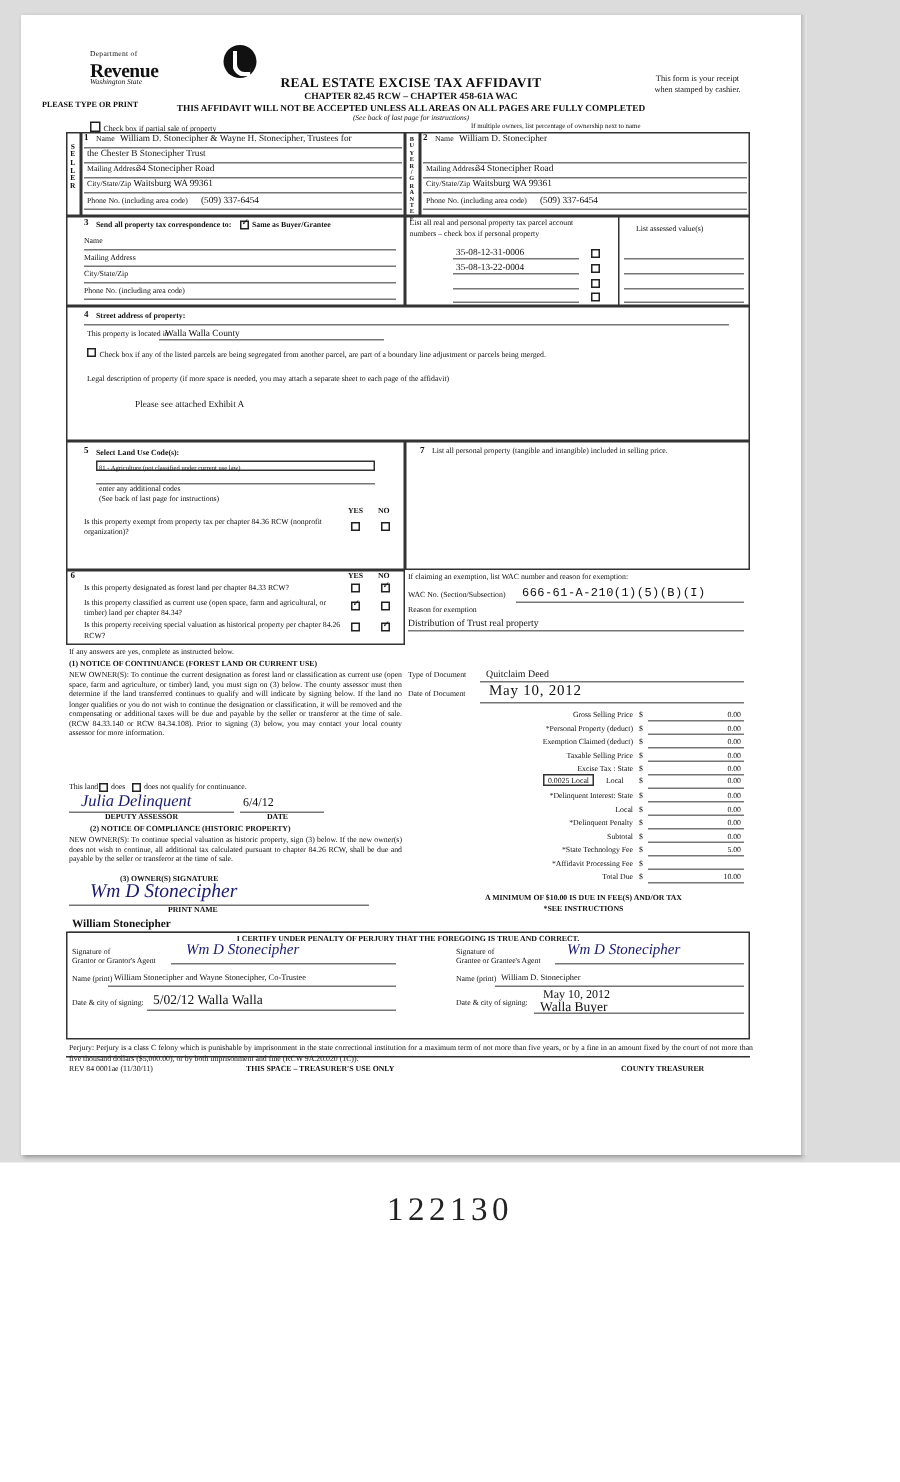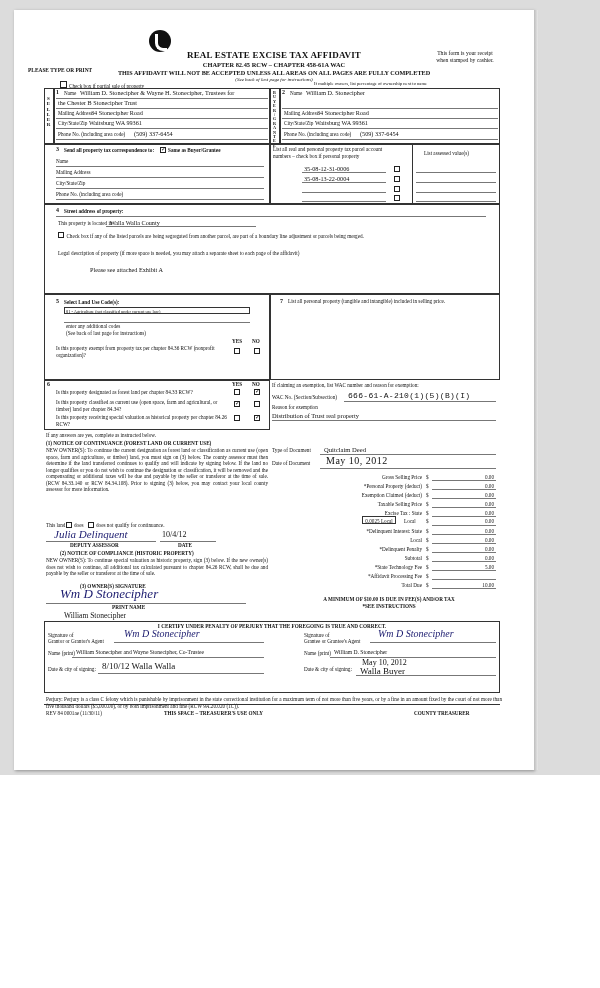--- a/index.html
+++ b/index.html
@@ -47,20 +47,25 @@
 </style>
 </head>
 <body>
 
 <div class="page">
   <div class="white-bottom"></div>
 
   <div class="scan">
     <div class="form">
 
+      <div class="logoblk">
+        <div class="dept">Department of</div>
+        <div class="revenue">Revenue</div>
+        <div class="wstate">Washington State</div>
+      </div>
       <div class="logomark"></div>
 
       <div class="title">
         <div class="t1">REAL ESTATE EXCISE TAX AFFIDAVIT</div>
         <div class="t2">CHAPTER 82.45 RCW – CHAPTER 458-61A WAC</div>
         <div class="t3">THIS AFFIDAVIT WILL NOT BE ACCEPTED UNLESS ALL AREAS ON ALL PAGES ARE FULLY COMPLETED</div>
         <div class="t4">(See back of last page for instructions)</div>
       </div>
       <div class="receipt">
         <div>This form is your receipt</div>
@@ -203,33 +208,33 @@
       <div class="fld b" style="left:32px;top:430px;">(1) NOTICE OF CONTINUANCE (FOREST LAND OR CURRENT USE)</div>
       <div class="fld" style="left:32px;top:437px;width:222px;text-align:justify;">NEW OWNER(S): To continue the current designation as forest land or classification as current use (open space, farm and agriculture, or timber) land, you must sign on (3) below. The county assessor must then determine if the land transferred continues to qualify and will indicate by signing below. If the land no longer qualifies or you do not wish to continue the designation or classification, it will be removed and the compensating or additional taxes will be due and payable by the seller or transferor at the time of sale. (RCW 84.33.140 or RCW 84.34.108). Prior to signing (3) below, you may contact your local county assessor for more information.</div>
 
       <div class="fld" style="left:32px;top:512px;">This land</div>
       <span class="cbx sm" style="position:absolute;left:52px;top:512px;"></span>
       <div class="fld" style="left:60px;top:512px;">does</div>
       <span class="cbx sm" style="position:absolute;left:74px;top:512px;"></span>
       <div class="fld" style="left:82px;top:512px;">does not qualify for continuance.</div>
 
       <div class="hand sigscript" style="position:absolute;left:40px;top:518px;font-size:11px;">Julia Delinquent</div>
-      <div class="hand" style="position:absolute;left:148px;top:520px;font-size:8px;">10/4/12</div>
+      <div class="hand" style="position:absolute;left:148px;top:520px;font-size:8px;">6/4/12</div>
       <div class="row-line" style="left:32px;top:531px;width:110px;"></div>
       <div class="row-line" style="left:146px;top:531px;width:56px;"></div>
       <div class="fld b" style="left:56px;top:532px;">DEPUTY ASSESSOR</div>
       <div class="fld b" style="left:164px;top:532px;">DATE</div>
 
       <div class="fld b" style="left:46px;top:540px;">(2) NOTICE OF COMPLIANCE (HISTORIC PROPERTY)</div>
       <div class="fld" style="left:32px;top:547px;width:222px;text-align:justify;">NEW OWNER(S): To continue special valuation as historic property, sign (3) below. If the new owner(s) does not wish to continue, all additional tax calculated pursuant to chapter 84.26 RCW, shall be due and payable by the seller or transferor at the time of sale.</div>
       <div class="fld b" style="left:66px;top:573px;">(3) OWNER(S) SIGNATURE</div>
       <div class="sigscript" style="position:absolute;left:46px;top:576px;font-size:13px;">Wm D Stonecipher</div>
       <div class="row-line" style="left:32px;top:593px;width:200px;"></div>
       <div class="fld b" style="left:98px;top:594px;">PRINT NAME</div>
-      <div class="hand" style="position:absolute;left:50px;top:601px;font-size:7.5px;">William Stonecipher</div>
+      <div class="hand" style="position:absolute;left:34px;top:601px;font-size:7.5px;font-weight:bold;">William Stonecipher</div>
       <div class="row-line" style="left:32px;top:611px;width:200px;"></div>
 
       <div class="box" style="left:256px;top:284px;width:230px;height:86px;"></div>
       <div class="num" style="left:266px;top:288px;">7</div>
       <div class="fld" style="left:274px;top:288px;width:200px;">List all  personal property (tangible and intangible) included in selling price.</div>
 
       <div class="fld" style="left:258px;top:372px;">If claiming an exemption, list WAC number and reason for exemption:</div>
       <div class="fld" style="left:258px;top:384px;">WAC No. (Section/Subsection)</div>
       <div class="hand mono" style="position:absolute;left:334px;top:381px;font-size:8px;letter-spacing:.3px;">666-61-A-210(1)(5)(B)(I)</div>
       <div class="row-line" style="left:330px;top:391px;width:152px;"></div>
@@ -331,31 +336,32 @@
 
       <div class="fld" style="left:34px;top:640px;">Name (print)</div>
       <div class="fld hand" style="left:62px;top:639px;font-size:5.6px;">William Stonecipher and Wayne Stonecipher, Co-Trustee</div>
       <div class="row-line" style="left:58px;top:647px;width:192px;"></div>
 
       <div class="fld" style="left:290px;top:640px;">Name (print)</div>
       <div class="fld hand" style="left:320px;top:639px;font-size:5.6px;">William D. Stonecipher</div>
       <div class="row-line" style="left:316px;top:647px;width:166px;"></div>
 
       <div class="fld" style="left:34px;top:656px;">Date &amp; city of signing:</div>
-      <div class="hand" style="position:absolute;left:88px;top:651px;font-size:9px;">8/10/12  Walla Walla</div>
+      <div class="hand" style="position:absolute;left:88px;top:651px;font-size:9px;">5/02/12  Walla Walla</div>
       <div class="row-line" style="left:84px;top:663px;width:166px;"></div>
 
       <div class="fld" style="left:290px;top:656px;">Date &amp; city of signing:</div>
       <div class="hand" style="position:absolute;left:348px;top:648px;font-size:8px;">May 10, 2012</div>
       <div class="hand" style="position:absolute;left:346px;top:656px;font-size:9px;">Walla Buyer</div>
       <div class="row-line" style="left:342px;top:665px;width:140px;"></div>
 
       <div class="fld" style="left:32px;top:686px;width:456px;text-align:justify;">Perjury: Perjury is a class C felony which is punishable by imprisonment in the state correctional institution for a maximum term of not more than five years, or by a fine in an amount fixed by the court of not more than five thousand dollars ($5,000.00), or by both imprisonment and fine (RCW 9A.20.020 (1C)).</div>
 
       <div class="fld" style="left:32px;top:700px;">REV 84 0001ae (11/30/11)</div>
       <div class="fld b" style="left:150px;top:700px;">THIS SPACE – TREASURER'S USE ONLY</div>
       <div class="fld b" style="left:400px;top:700px;">COUNTY TREASURER</div>
       <div class="box" style="left:30px;top:694px;width:456px;height:14px;border-top:.8px solid #333;border-left:0;border-right:0;border-bottom:0;"></div>
 
     </div>
   </div>
 
+  <div class="bignum">122130</div>
 </div>
 
 </body></html>

